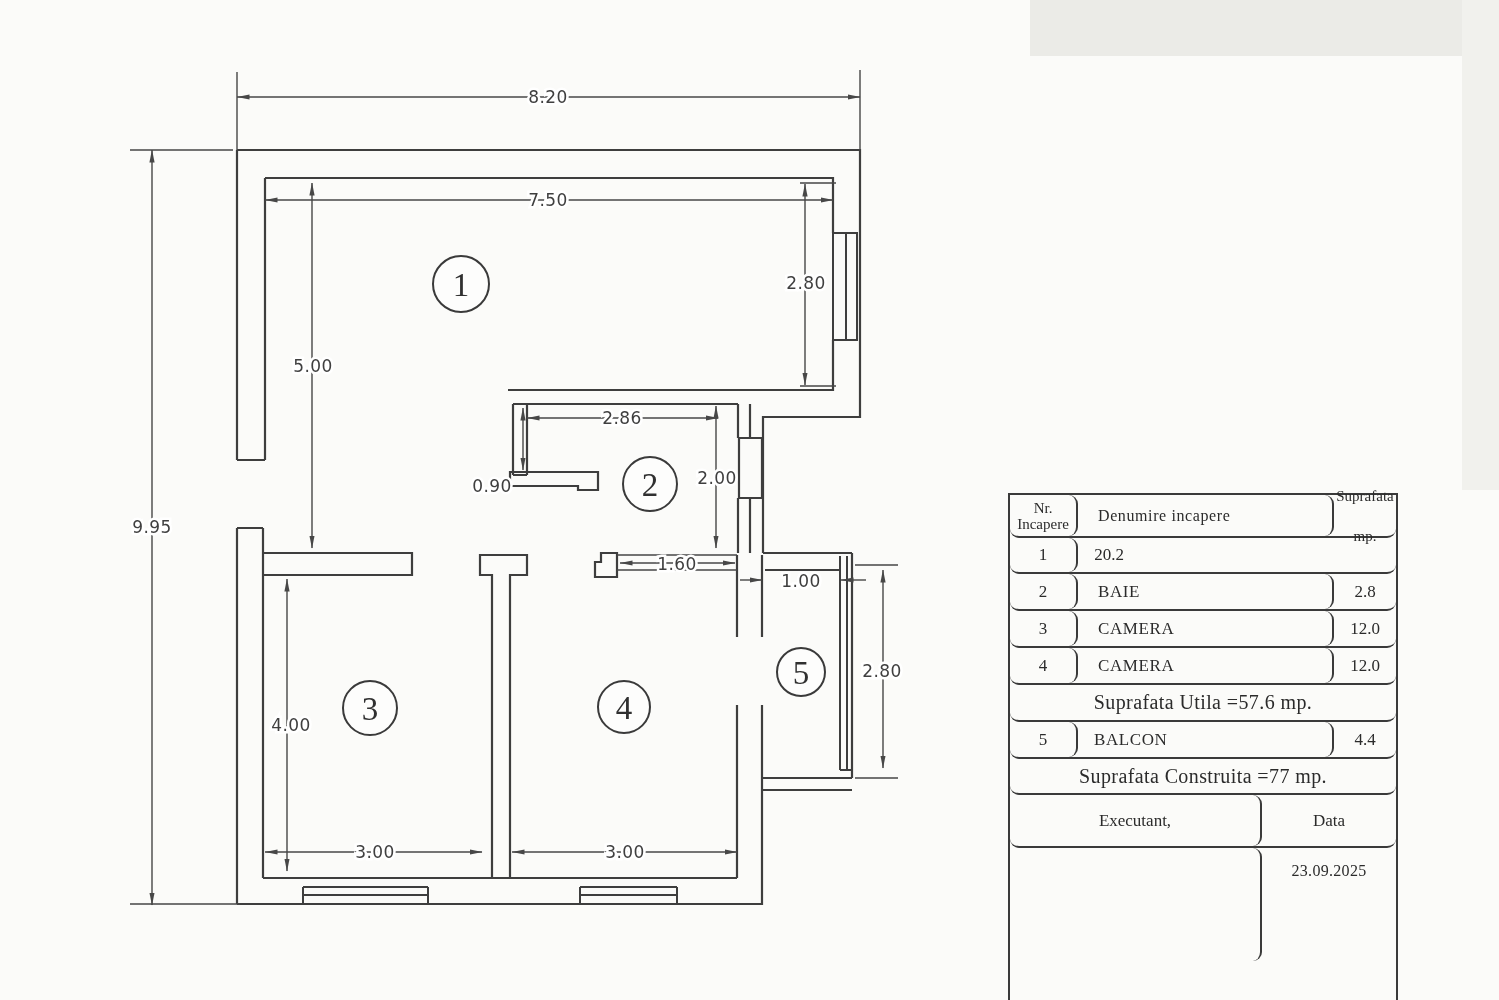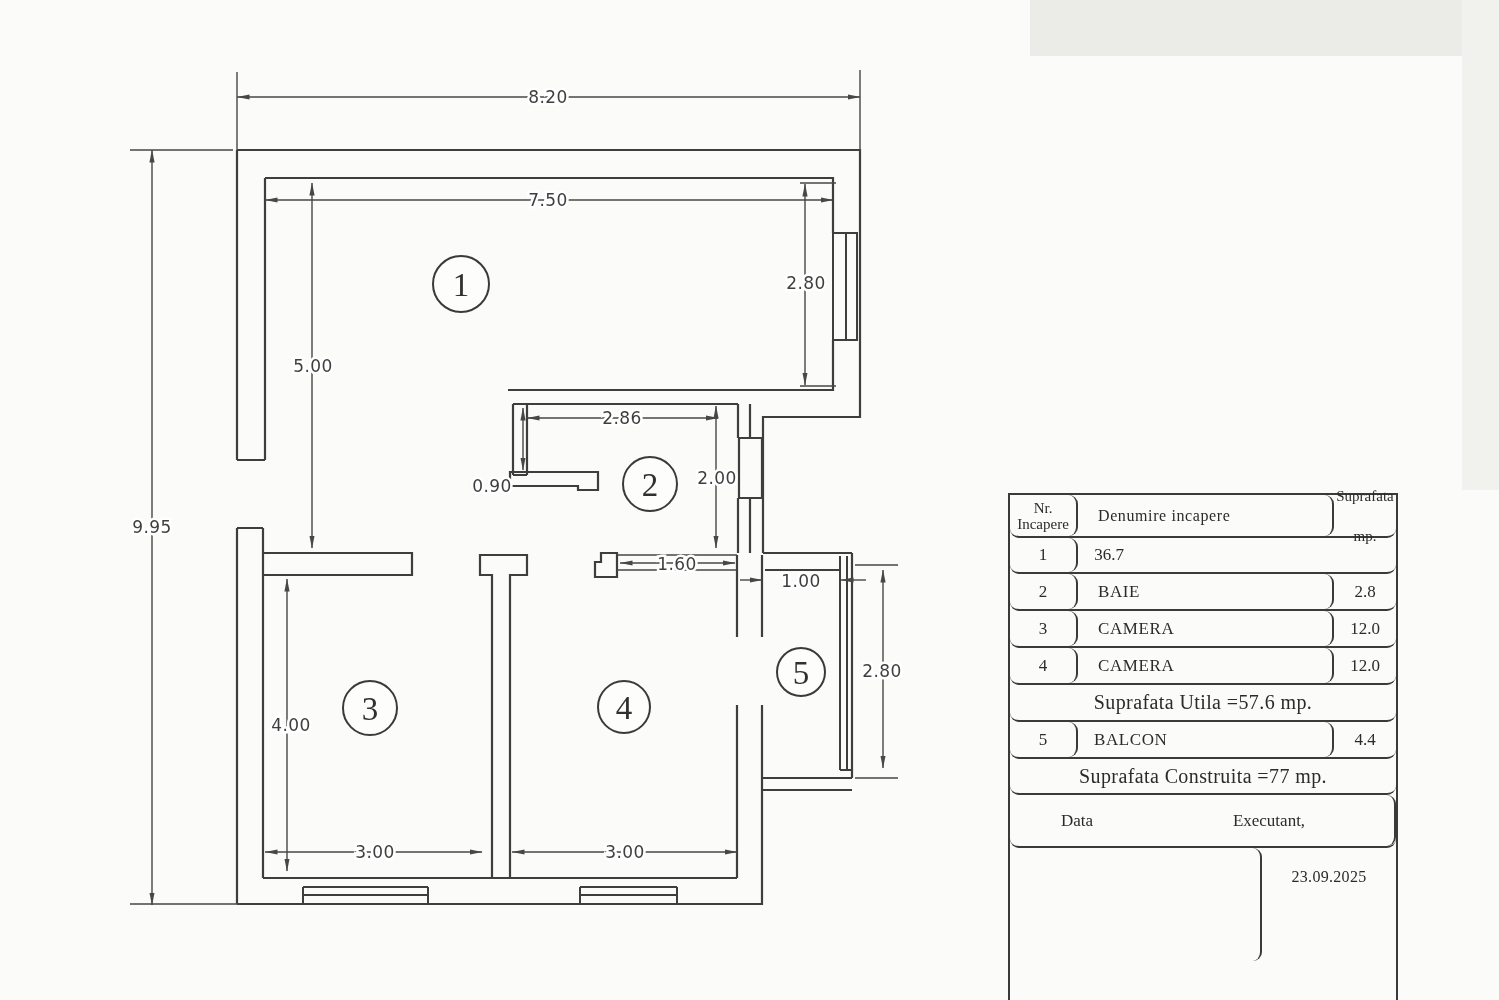--- a/index.html
+++ b/index.html
@@ -46,21 +46,21 @@
   .tr-head{height:43px;}
   .tr-head .c1{flex-direction:column;font-size:15px;line-height:16px;padding-left:0;}
   .tr-head .c2{font-size:16px;}
   .tr-head .c3{flex-direction:column;font-size:15px;line-height:16px;}
   .tr-data{height:36px;}
   .tr-merged{height:37px;justify-content:center;align-items:center;font-size:20px;letter-spacing:0.4px;}
   .tr-exec{height:53px;}
   .ce1{width:252px;border-right:2px solid #3a3a3a;font-size:17px;}
   .ce2{flex:1;font-size:17px;}
   .tr-date{height:113px;border-bottom:none;align-items:flex-start;}
-  .cd2{align-items:flex-start;padding-top:20px;font-size:16px;letter-spacing:0.3px;}
+  .cd2{align-items:flex-start;padding-top:14px;font-size:16px;letter-spacing:0.3px;}
   
   .shade-tr{position:absolute;left:1030px;top:0;width:469px;height:56px;background:#ebebe7;}
   .shade-r{position:absolute;left:1462px;top:0;width:37px;height:490px;background:#f1f1ed;}
 </style>
 </head>
 <body>
 
 <div id="stage">
 
   <div class="shade-tr"></div>
@@ -243,21 +243,21 @@
       </div>
       <div class="c c2">Denumire incapere</div>
       <div class="c c3">
         <span>Suprafata</span>
         <span>mp.</span>
       </div>
     </div>
 
     <div class="tr tr-data">
       <div class="c c1">1</div>
-      <div class="c c3">36.7</div>
+      <div class="c c3">20.2</div>
     </div>
     <div class="tr tr-data" style="height:37px">
       <div class="c c1">2</div>
       <div class="c c2">BAIE</div>
       <div class="c c3">2.8</div>
     </div>
     <div class="tr tr-data" style="height:37px">
       <div class="c c1">3</div>
       <div class="c c2">CAMERA</div>
       <div class="c c3">12.0</div>
@@ -272,22 +272,22 @@
 
     <div class="tr tr-data" style="height:37px">
       <div class="c c1">5</div>
       <div class="c c2" style="padding-left:16px">BALCON</div>
       <div class="c c3">4.4</div>
     </div>
 
     <div class="tr c tr-merged" style="height:36px">Suprafata  Construita =77 mp.</div>
 
     <div class="tr tr-exec">
+      <div class="c ce1">Executant,</div>
       <div class="c ce2">Data</div>
-      <div class="c ce1">Executant,</div>
     </div>
 
     <div class="tr tr-date">
       <div class="c ce1" style="height:113px"></div>
       <div class="c ce2 cd2">23.09.2025</div>
     </div>
   </div>
 
 </div>
 

